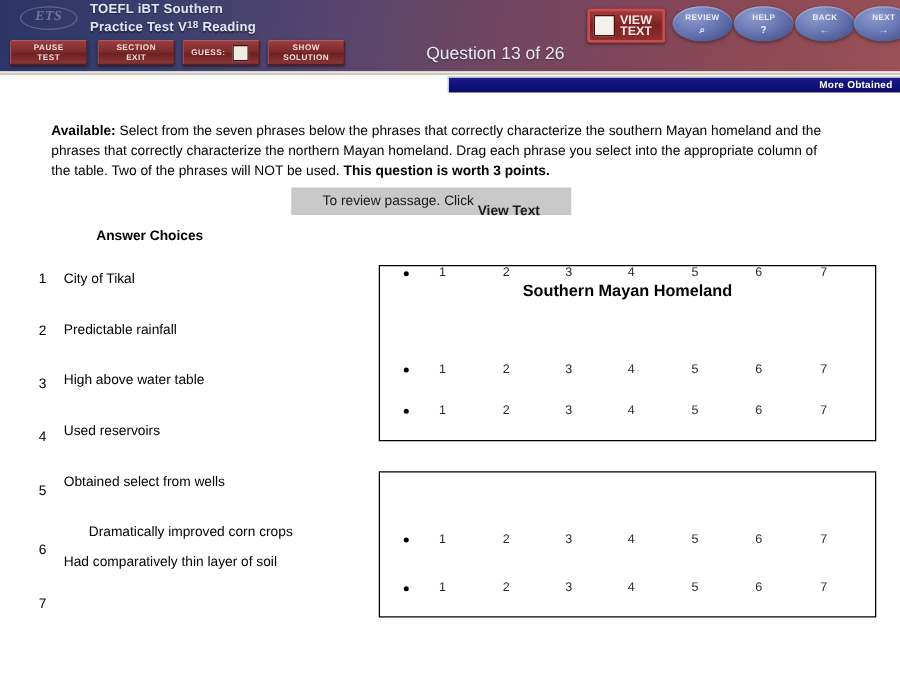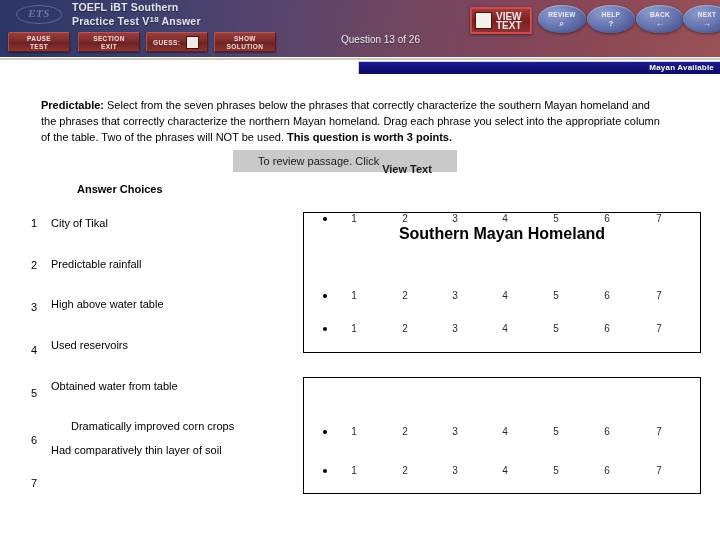--- a/index.html
+++ b/index.html
@@ -92,21 +92,21 @@
     width: 11px; height: 11px;
     background: #f0ece4;
     border: 1px solid #3b1111;
     margin-left: 6px;
   }
 
   #question-counter {
     position: absolute;
     left: 341px; top: 34px;
     color: #eceaf1;
-    font-size: 10px;
+    font-size: 14px;
     text-shadow: 0 1px 1px rgba(0,0,0,0.4);
     white-space: nowrap;
   }
 
   #btn-viewtext {
     position: absolute;
     left: 470px; top: 7px;
     width: 62px; height: 27px;
     background: linear-gradient(180deg, #a03a3a 0%, #7c2020 50%, #8e3030 100%);
     border: 2px solid #cf4a4a;
@@ -241,21 +241,21 @@
     background: #ffffff;
     box-sizing: border-box;
   }
   #table-southern { top: 212px; width: 398px; height: 141px; }
   #table-northern { top: 377px; width: 398px; height: 117px; }
 
   .table-title {
     position: absolute;
     left: 0; right: 0;
     text-align: center;
-    font-size: 16px;
+    font-size: 13px;
     font-weight: bold;
     color: #000;
   }
   #table-southern .table-title { top: 12px; }
   #table-northern .table-title { top: 16px; }
 
   .drop-row {
     position: absolute;
     left: 0; right: 0;
     height: 14px;
@@ -284,21 +284,21 @@
 </style>
 </head>
 <body>
 
 <div id="header">
 
   <div id="ets-logo">ETS</div>
 
   <div id="app-title">
     <span>TOEFL iBT Southern</span><br>
-    <span>Practice Test V</span><span class="sup">18</span><span> Answer</span>
+    <span>Practice Test V</span><span class="sup">18</span><span> Reading</span>
   </div>
 
   <div class="hbtn" id="btn-pause">
     <div>
       <span>PAUSE</span><br>
       <span>TEST</span>
     </div>
   </div>
 
   <div class="hbtn" id="btn-exit">
@@ -344,44 +344,44 @@
   </div>
   <div class="navbtn" id="btn-next">
     <span>NEXT</span>
     <span class="glyph">→</span>
   </div>
 </div>
 
 <div id="header-rule"></div>
 
 <div id="more-bar">
-  <span id="more-available">Mayan Available</span>
+  <span id="more-available">More Obtained</span>
 </div>
 
 <div id="directions">
-  <b>Predictable:</b><span> Select from the seven phrases below the phrases that correctly characterize the southern Mayan homeland and the phrases that correctly characterize the northern Mayan homeland. Drag each phrase you select into the appropriate column of the table. Two of the phrases will NOT be used. </span><b>This question is worth 3 points.</b>
+  <b>Available:</b><span> Select from the seven phrases below the phrases that correctly characterize the southern Mayan homeland and the phrases that correctly characterize the northern Mayan homeland. Drag each phrase you select into the appropriate column of the table. Two of the phrases will NOT be used. </span><b>This question is worth 3 points.</b>
 </div>
 
 <div id="review-note">
   <span>To review passage. Click </span>
     <b>View Text</b>
 </div>
 
 <div id="answer-choices-title">Answer Choices</div>
 <div id="answer-choices-list">
     <div class="choice-num" style="top: 217px;">1</div>
     <div class="choice-label" style="top: 217px;">City of Tikal</div>
     <div class="choice-num" style="top: 259px;">2</div>
     <div class="choice-label" style="top: 258px;">Predictable rainfall</div>
     <div class="choice-num" style="top: 301px;">3</div>
     <div class="choice-label" style="top: 298px;">High above water table</div>
     <div class="choice-num" style="top: 344px;">4</div>
     <div class="choice-label" style="top: 339px;">Used reservoirs</div>
     <div class="choice-num" style="top: 387px;">5</div>
-    <div class="choice-label" style="top: 380px;">Obtained water from table</div>
+    <div class="choice-label" style="top: 380px;">Obtained select from wells</div>
     <div class="choice-num" style="top: 434px;">6</div>
     <div class="choice-label" style="top: 420px; padding-left: 20px;">Dramatically improved corn crops</div>
     <div class="choice-num" style="top: 477px;">7</div>
     <div class="choice-label" style="top: 444px;">Had comparatively thin layer of soil</div>
   </div>
 
 <div class="drop-table" id="table-southern">
   <div class="table-title">Southern Mayan Homeland</div>
 <div class="drop-row">
       <span class="drop-bullet"></span>

